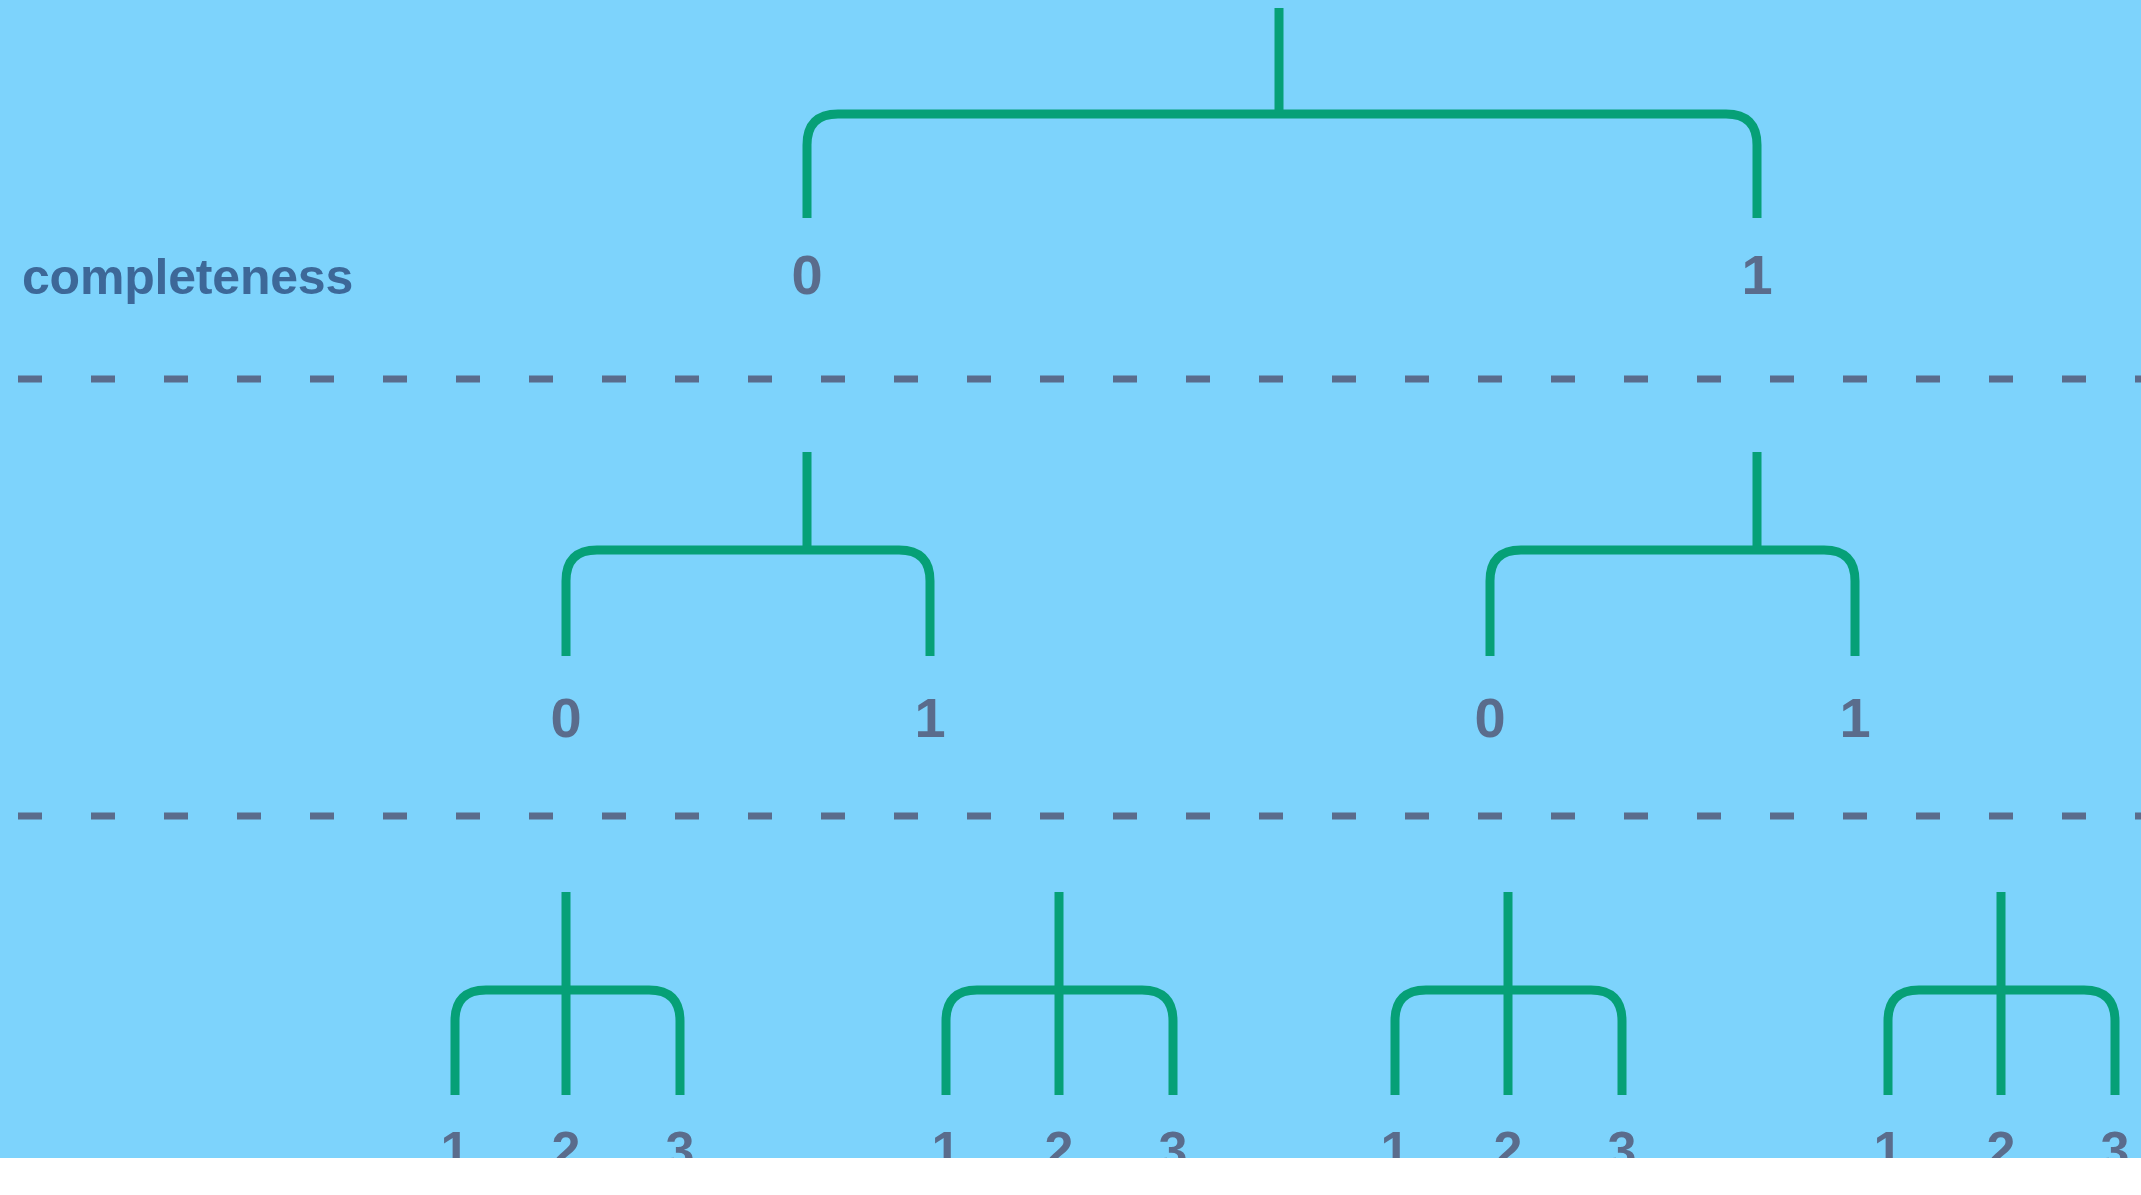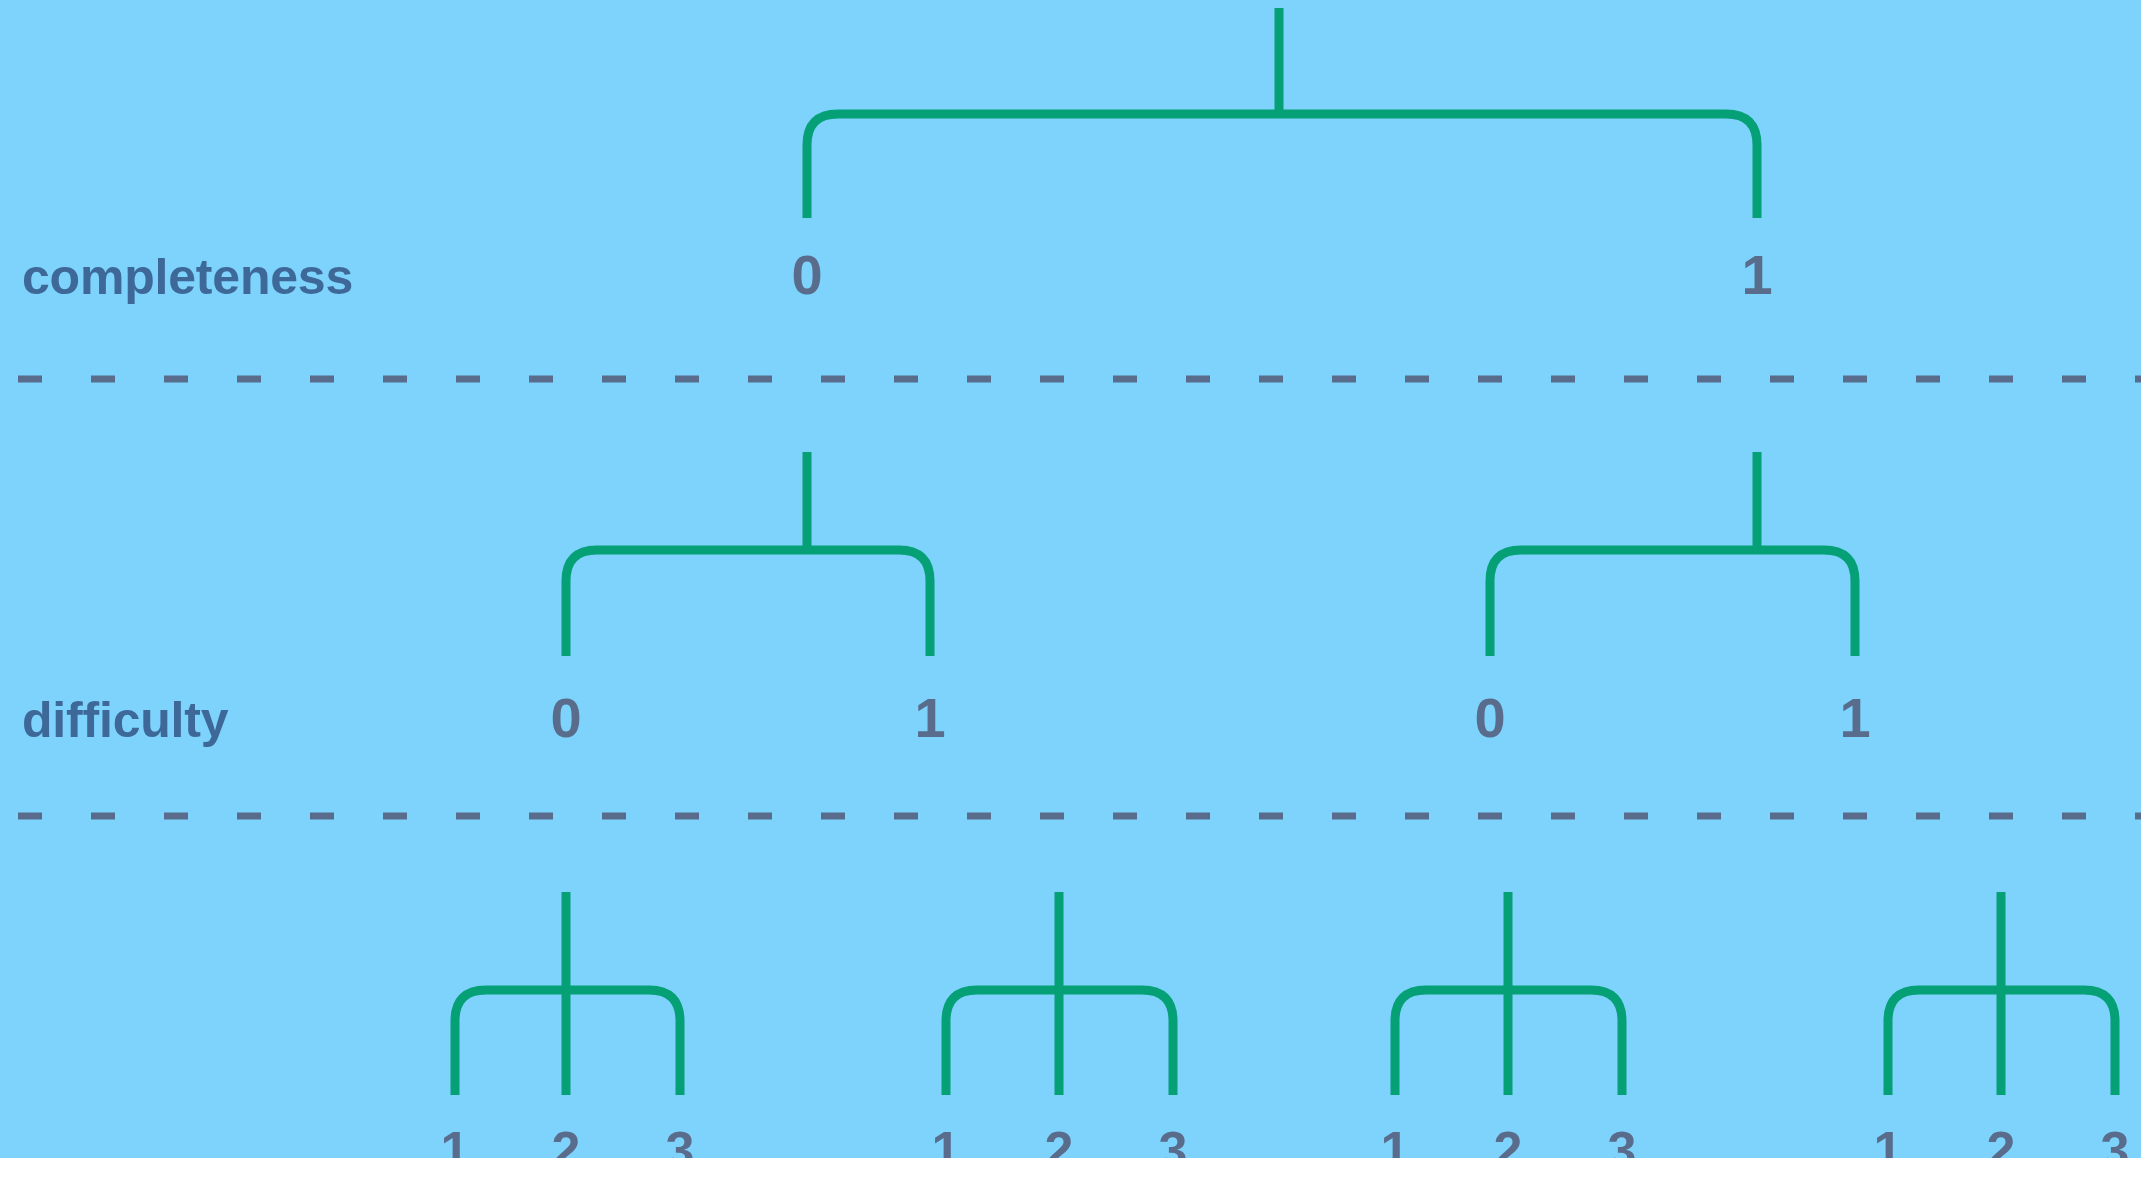--- a/index.html
+++ b/index.html
@@ -76,21 +76,20 @@
       <path d="M 1888,1095 L 1888,1021 Q 1888,990 1919,990 L 2084,990 Q 2115,990 2115,1021 L 2115,1095"></path>
     </g>
 
     <g stroke="#5a6c8c" stroke-width="7" stroke-dasharray="24 49" stroke-linecap="butt">
       <line x1="18" y1="379" x2="2141" y2="379"></line>
       <line x1="18" y1="816" x2="2141" y2="816"></line>
     </g>
   </svg>
 
   <div class="row-label" style="left:22px; top:248px;">completeness</div>
-  <div class="row-label" style="left:22px; top:691px;">difficulty</div>
 
   <div class="node-label" style="left:807px; top:242px;">0</div>
   <div class="node-label" style="left:1757px; top:242px;">1</div>
 
   <div class="node-label" style="left:566px; top:685px;">0</div>
   <div class="node-label" style="left:930px; top:685px;">1</div>
   <div class="node-label" style="left:1490px; top:685px;">0</div>
   <div class="node-label" style="left:1855px; top:685px;">1</div>
 
   <div class="node-label level3-label" style="left:455px; top:1120px;">1</div>

